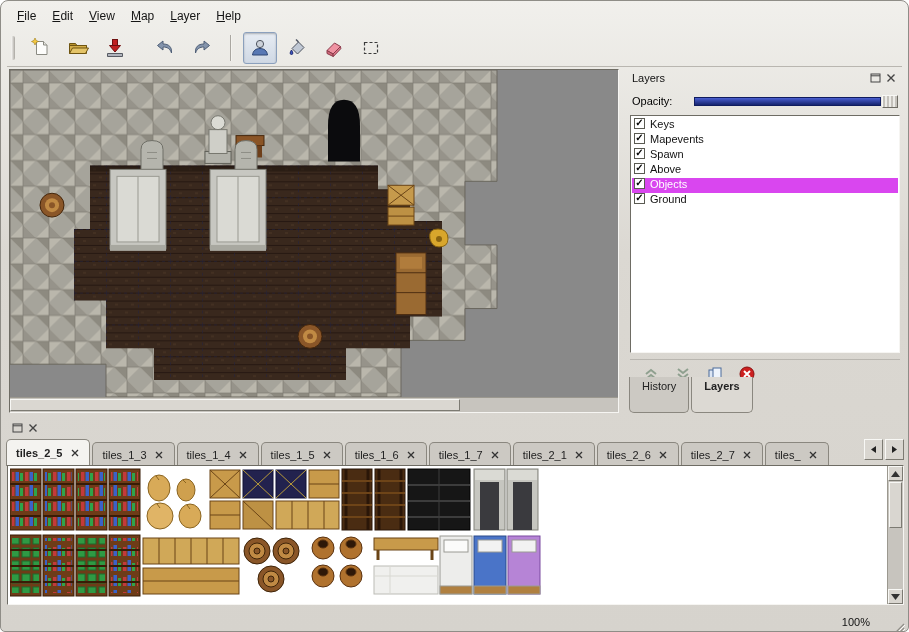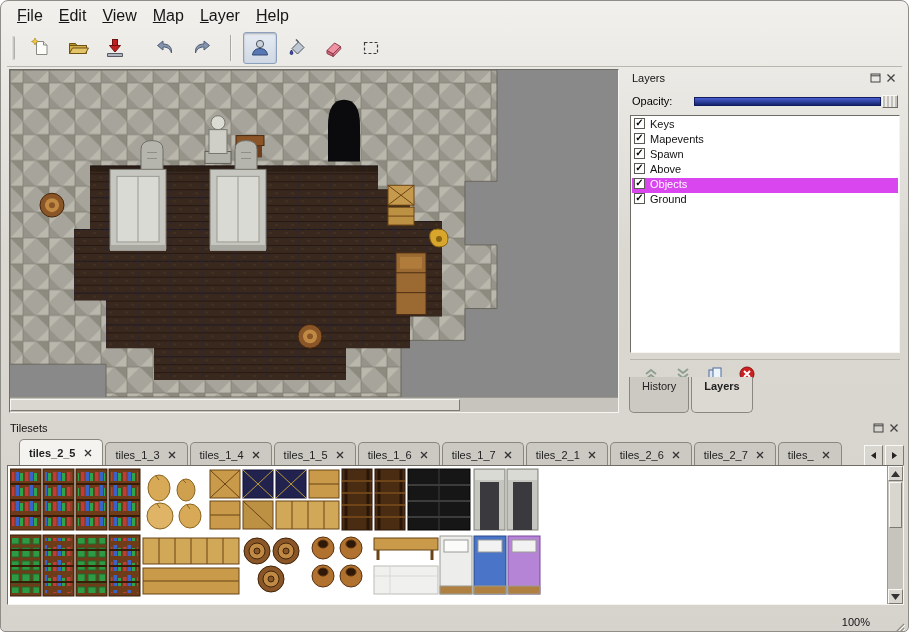--- a/index.html
+++ b/index.html
@@ -4,21 +4,21 @@
 <style>
   * { margin:0; padding:0; box-sizing:border-box; }
   html,body { width:909px; height:632px; background:#ffffff; overflow:hidden;
               font-family:"Liberation Sans", sans-serif; }
   .window { position:absolute; left:0; top:0; width:909px; height:632px;
             background:linear-gradient(#f1f0ec,#dbd8d2 40%,#d6d3cd);
             border:1px solid #8f8d87; border-radius:8px 8px 5px 5px; overflow:hidden; }
 
   
   .menubar { position:absolute; top:4px; left:8px; height:22px; display:flex; align-items:center; }
-  .menu-item { font-size:16px; color:#151515; padding:3px 8px; cursor:default; }
+  .menu-item { font-size:12px; color:#151515; padding:3px 8px; cursor:default; }
   .menu-item::first-letter { text-decoration:underline; }
 
   
   .toolbar { position:absolute; top:28px; left:6px; right:6px; height:38px;
              display:flex; align-items:center; gap:3px; padding:0 4px;
              border-bottom:1px solid #b9b6b0; }
   .tb-handle { width:4px; height:24px; margin-right:6px; border-radius:2px;
                background:linear-gradient(90deg,#fbfaf8,#a9a6a0); }
   .tb-btn { width:34px; height:32px; display:flex; align-items:center; justify-content:center;
             background:transparent; border:1px solid transparent; border-radius:3px; padding:0; }
@@ -65,22 +65,22 @@
                  border-top:1px solid #b9b6b0; }
   .lt-btn { width:22px; height:20px; display:flex; align-items:center; justify-content:center;
             background:transparent; border:none; padding:0; }
   .dock-tabs { position:absolute; left:2px; bottom:0; display:flex; }
   .dock-tab { font-size:11px; padding:3px 12px 20px; margin-right:2px; background:#ccc9c3;
               border:1px solid #8a877f; border-top:none; border-radius:0 0 5px 5px; color:#222; }
   .dock-tab[data-active="true"] { background:#dcd9d3; font-weight:bold; }
 
   
   .tilesets-dock { position:absolute; left:4px; top:418px; width:901px; height:186px; }
-  .ts-tabrow { position:absolute; left:14px; right:2px; top:20px; height:27px;
-               display:flex; align-items:flex-end; }
+  .ts-tabrow { position:absolute; left:1px; right:2px; top:20px; height:27px;
+               display:flex; }
   .ts-strip { display:flex; align-items:flex-end; flex:1; overflow:hidden; }
   .ts-tab { display:flex; align-items:center; gap:7px; height:24px; padding:0 9px;
             background:#ccc9c3; border:1px solid #8a877f; border-bottom:none;
             border-radius:5px 5px 0 0; font-size:11px; margin-right:2px; white-space:nowrap;
             color:#222; flex:0 0 auto; }
   .ts-tab[data-active="true"] { background:#f4f3f0; height:27px; font-weight:bold; }
   .ts-close { width:11px; height:11px; display:flex; align-items:center; justify-content:center; }
   .ts-nav { display:flex; gap:2px; margin-left:4px; }
   .nav-btn { width:19px; height:21px; display:flex; align-items:center; justify-content:center;
              background:#d9d6d0; border:1px solid; border-color:#f8f8f5 #7c7a72 #7c7a72 #f8f8f5; padding:0; }
@@ -326,21 +326,20 @@
         </button>
     </div>
     <div class="dock-tabs">
       <span class="dock-tab" data-active="false">History</span>
       <span class="dock-tab" data-active="true">Layers</span>
     </div>
   </div>
 
   <div class="tilesets-dock">
     <div class="dock-header">
-      <span class="dock-title">Tilesets</span>
       <span class="dock-btn">
           <svg width="11" height="10" viewBox="0 0 11 10">
             <rect x="1" y="1" width="9" height="8" fill="none" stroke="#444"></rect>
             <path d="M1 2.8h9" stroke="#444"></path>
           </svg>
         </span>
       <span class="dock-btn">
           <svg width="10" height="10" viewBox="0 0 10 10">
             <path d="M1.5 1.5l7 7M8.5 1.5l-7 7" stroke="#444" stroke-width="1.4"></path>
           </svg>

